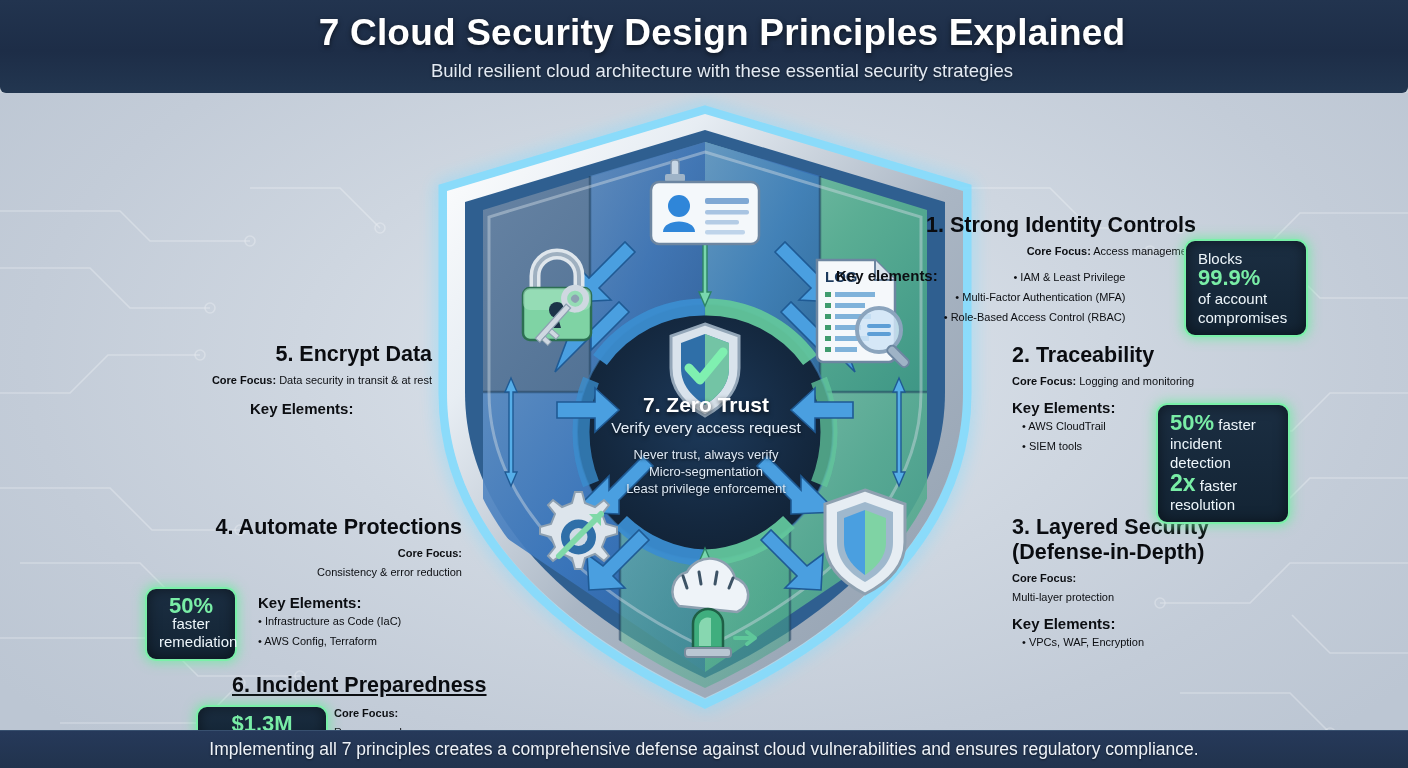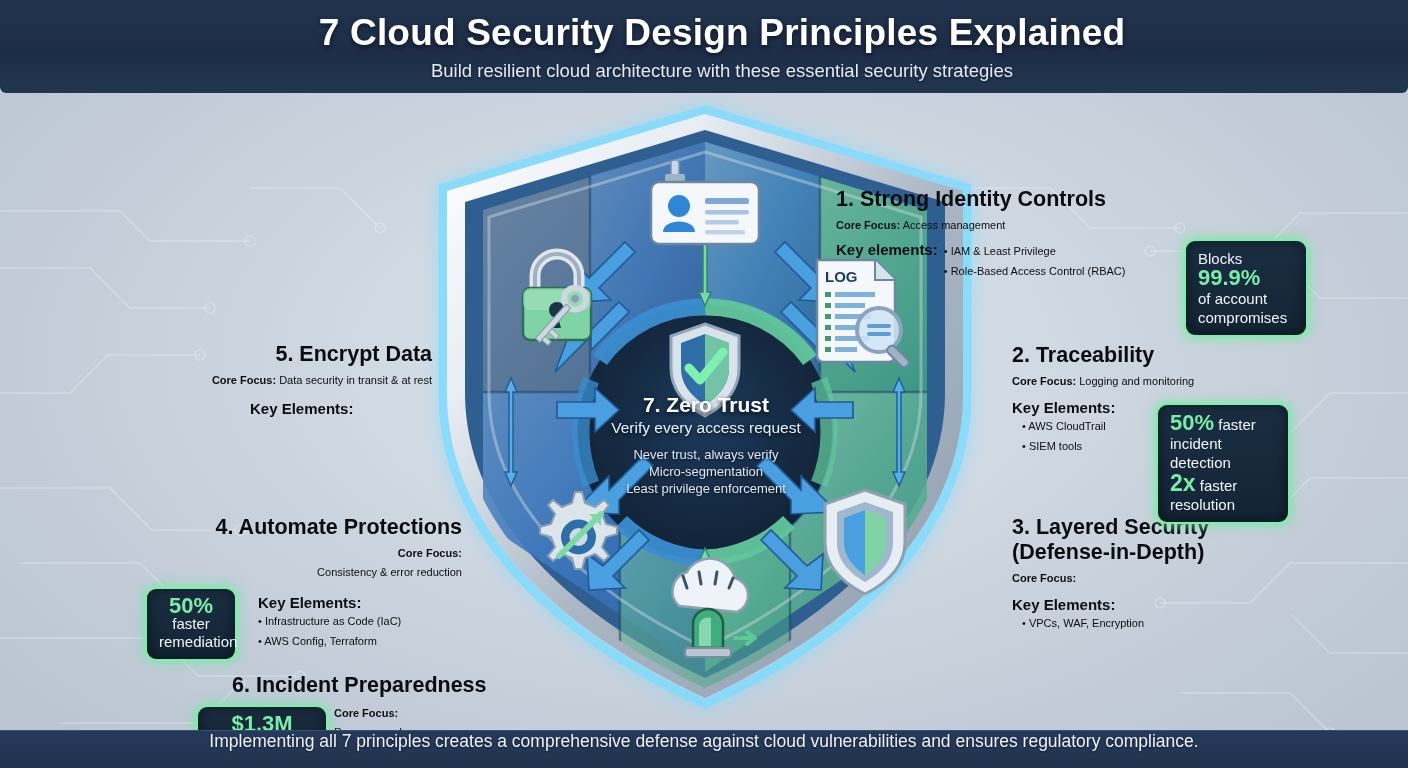--- a/index.html
+++ b/index.html
@@ -36,21 +36,21 @@
       radial-gradient(900px 520px at 50% 42%, #dfe6ee 0%, #ced6e0 45%, #c3ccd8 75%, #bcc6d3 100%);
     overflow:hidden;
   }
   .circuit { position:absolute; inset:0; opacity:.5; }
 
   
   .footer {
     position:absolute; left:0; top:730px; width:1408px; height:38px;
     background:linear-gradient(180deg,#253a57 0%,#1f3css 0%,#20324c 100%);
     background:linear-gradient(180deg,#26395a 0%,#21334d 100%);
-    display:flex; justify-content:center; z-index:40;
+    display:flex; align-items:center; justify-content:center; z-index:40;
     border-top:1px solid #38506f;
   }
   .footer-text { color:#eef3f9; font-size:17.5px; text-shadow:0 1px 2px rgba(0,0,0,.5); }
 
   
   .shield-wrap { position:absolute; left:405px; top:-1px; width:600px; height:630px; }
   .shield-svg { position:absolute; inset:0; }
 
   .center-text {
     position:absolute; left:556px; top:300px; width:300px;
@@ -62,21 +62,21 @@
 
   
   .block { position:absolute; color:#0c0e12; }
   .b-title { font-size:21.5px; font-weight:bold; color:#0a0c10; line-height:25px; }
   .b-core { font-size:11px; margin-top:4px; line-height:19px; }
   .b-core b { font-weight:bold; }
   .b-keyhead { font-size:15px; font-weight:bold; margin-top:8px; }
   .b-list { font-size:11px; line-height:20px; list-style:none; }
   .b-list li::before { content:"• "; }
 
-  .p1 { left:836px; top:94px; width:360px; text-align:left; }
+  .p1 { left:836px; top:120px; width:360px; text-align:right; }
   .p1 .row { display:flex; gap:6px; }
   .p1 .rowlabel { font-weight:bold; font-size:15px; white-space:nowrap; }
 
   .p2 { left:1012px; top:250px; width:300px; }
   .p3 { left:1012px; top:422px; width:300px; }
   .p4 { left:152px; top:422px; width:310px; text-align:right; }
   .p5 { left:92px; top:249px; width:340px; text-align:right; }
   .p6 { left:238px; top:580px; width:300px; }
 
   
@@ -371,20 +371,21 @@
     <div class="block p1">
       <div class="b-title">1. Strong Identity Controls</div>
       <div class="b-core">
         <b>Core Focus:</b>
         <span>Access management</span>
       </div>
       <div class="row" style="margin-top:6px;">
         <div class="rowlabel">Key elements:</div>
         <ul class="b-list">
           <li>IAM &amp; Least Privilege</li>
+          <li>Multi-Factor Authentication (MFA)</li>
           <li>Role-Based Access Control (RBAC)</li>
         </ul>
       </div>
     </div>
 
     <div class="block p2">
       <div class="b-title">2. Traceability</div>
       <div class="b-core">
         <b>Core Focus:</b>
         <span>Logging and monitoring</span>
@@ -395,20 +396,21 @@
         <li>SIEM tools</li>
       </ul>
     </div>
 
     <div class="block p3">
       <div class="b-title">3. Layered Security</div>
       <div class="b-title">(Defense-in-Depth)</div>
       <div class="b-core">
         <b>Core Focus:</b>
       </div>
+      <div class="b-core" style="margin-top:0;">Multi-layer protection</div>
       <div class="b-keyhead">Key Elements:</div>
       <ul class="b-list" style="padding-left:10px;">
         <li>VPCs, WAF, Encryption</li>
       </ul>
     </div>
 
     <div class="block p4">
       <div class="b-title">4. Automate Protections</div>
       <div class="b-core" style="font-weight:bold;">Core Focus:</div>
       <div class="b-core" style="margin-top:0;">Consistency &amp; error reduction</div>
@@ -426,21 +428,21 @@
       <div class="b-core">
         <b>Core Focus:</b>
         <span>Data security in transit &amp; at rest</span>
       </div>
       <div style="margin-top:10px; margin-left:158px; text-align:left;">
         <div class="b-keyhead" style="margin-top:0;">Key Elements:</div>
       </div>
     </div>
 
     <div class="block p6">
-      <div class="b-title" style="margin-left:-6px;">6. Incident Preparedness</div>
+      <div class="b-title" style="margin-left:-6px;text-decoration:underline;">6. Incident Preparedness</div>
       <div style="margin-left:96px; margin-top:6px;">
         <div class="b-core" style="font-weight:bold; margin-top:0;">Core Focus:</div>
         <div class="b-core" style="margin-top:0;">Recovery and response</div>
 
       </div>
     </div>
 
     <div class="stat s1">
       <span>Blocks </span><span class="big">99.9%</span>
       <div>of account compromises</div>

